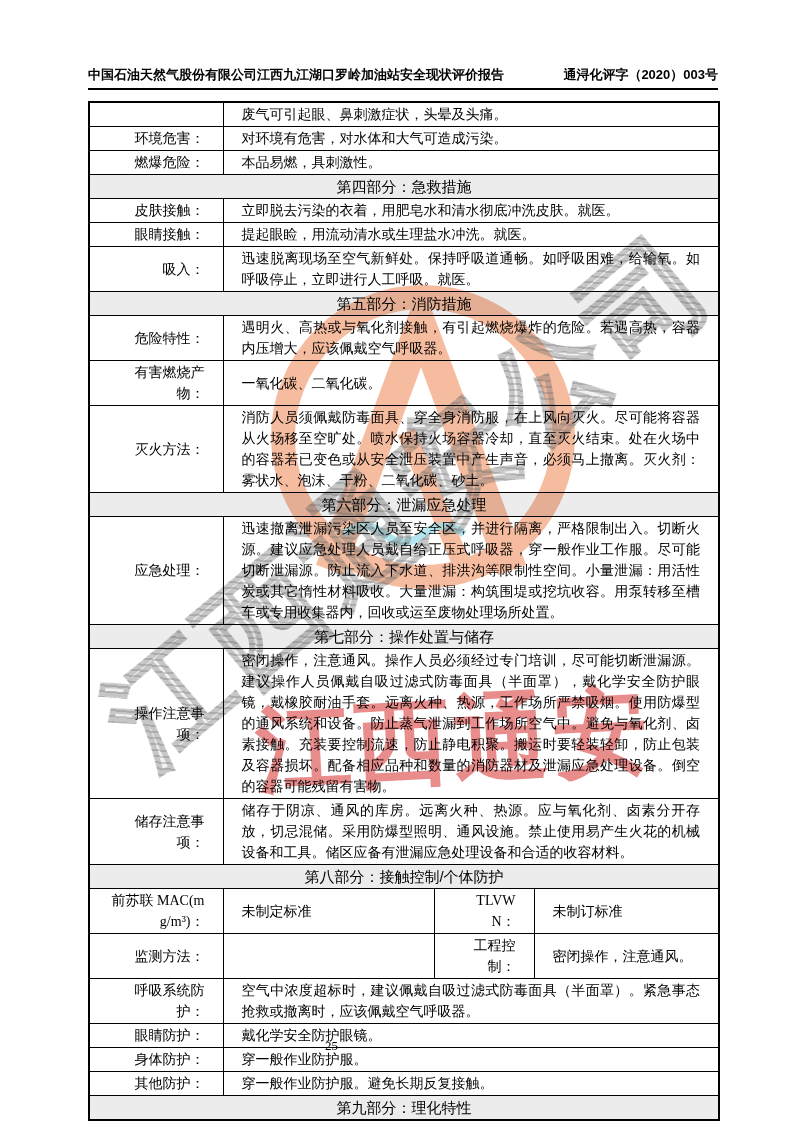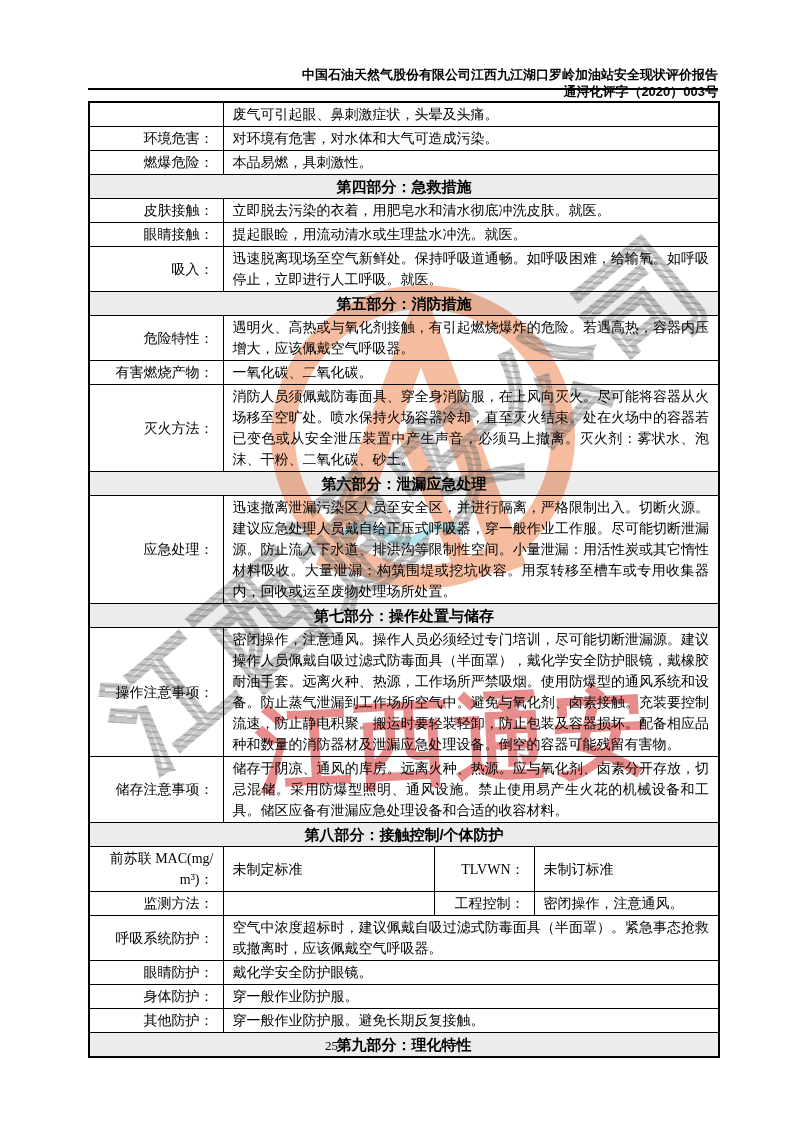--- a/index.html
+++ b/index.html
@@ -34,43 +34,43 @@
     font-size:95px;letter-spacing:4px;white-space:nowrap;
     transform:rotate(-3deg);
     color:rgba(212,26,26,0.50);
   }
   
   .content{position:relative;z-index:1;}
   .pg-header{
     position:absolute;left:88px;top:66px;width:630px;
     display:flex;justify-content:space-between;align-items:flex-end;
     font-family:"Liberation Sans","DejaVu Sans",sans-serif;
-    font-weight:bold;font-size:13px;line-height:17px;flex-direction:column;
+    font-weight:bold;font-size:13px;line-height:17px;
   }
   .pg-header-rule{
     position:absolute;left:88px;top:88px;width:630px;height:0;
     border-top:2px solid #000;
   }
   table.msds{
     position:absolute;left:88px;top:101px;width:630px;
     border-collapse:collapse;
     table-layout:fixed;
     font-size:14px;line-height:21px;
   }
   table.msds td{
     border:1px solid #000;
-    padding:1px 9px;
+    padding:1px 18px;
     vertical-align:middle;
     word-break:break-all;
   }
   table.msds{border:2px solid #000;}
   td.lab{text-align:right;padding-right:2px;}
   td.val{text-align:justify;}
   td.section{
-    text-align:center;font-weight:bold;font-size:15px;
+    text-align:center;font-weight:normal;font-size:15px;
     background:rgba(0,0,0,0.075);
     font-family:"Liberation Sans","DejaVu Sans",sans-serif;
     padding:2px 0;
   }
   .pg-footer{
     position:absolute;left:0;top:1038px;width:663px;
     text-align:center;font-size:13px;
   }
 </style>
 </head>

